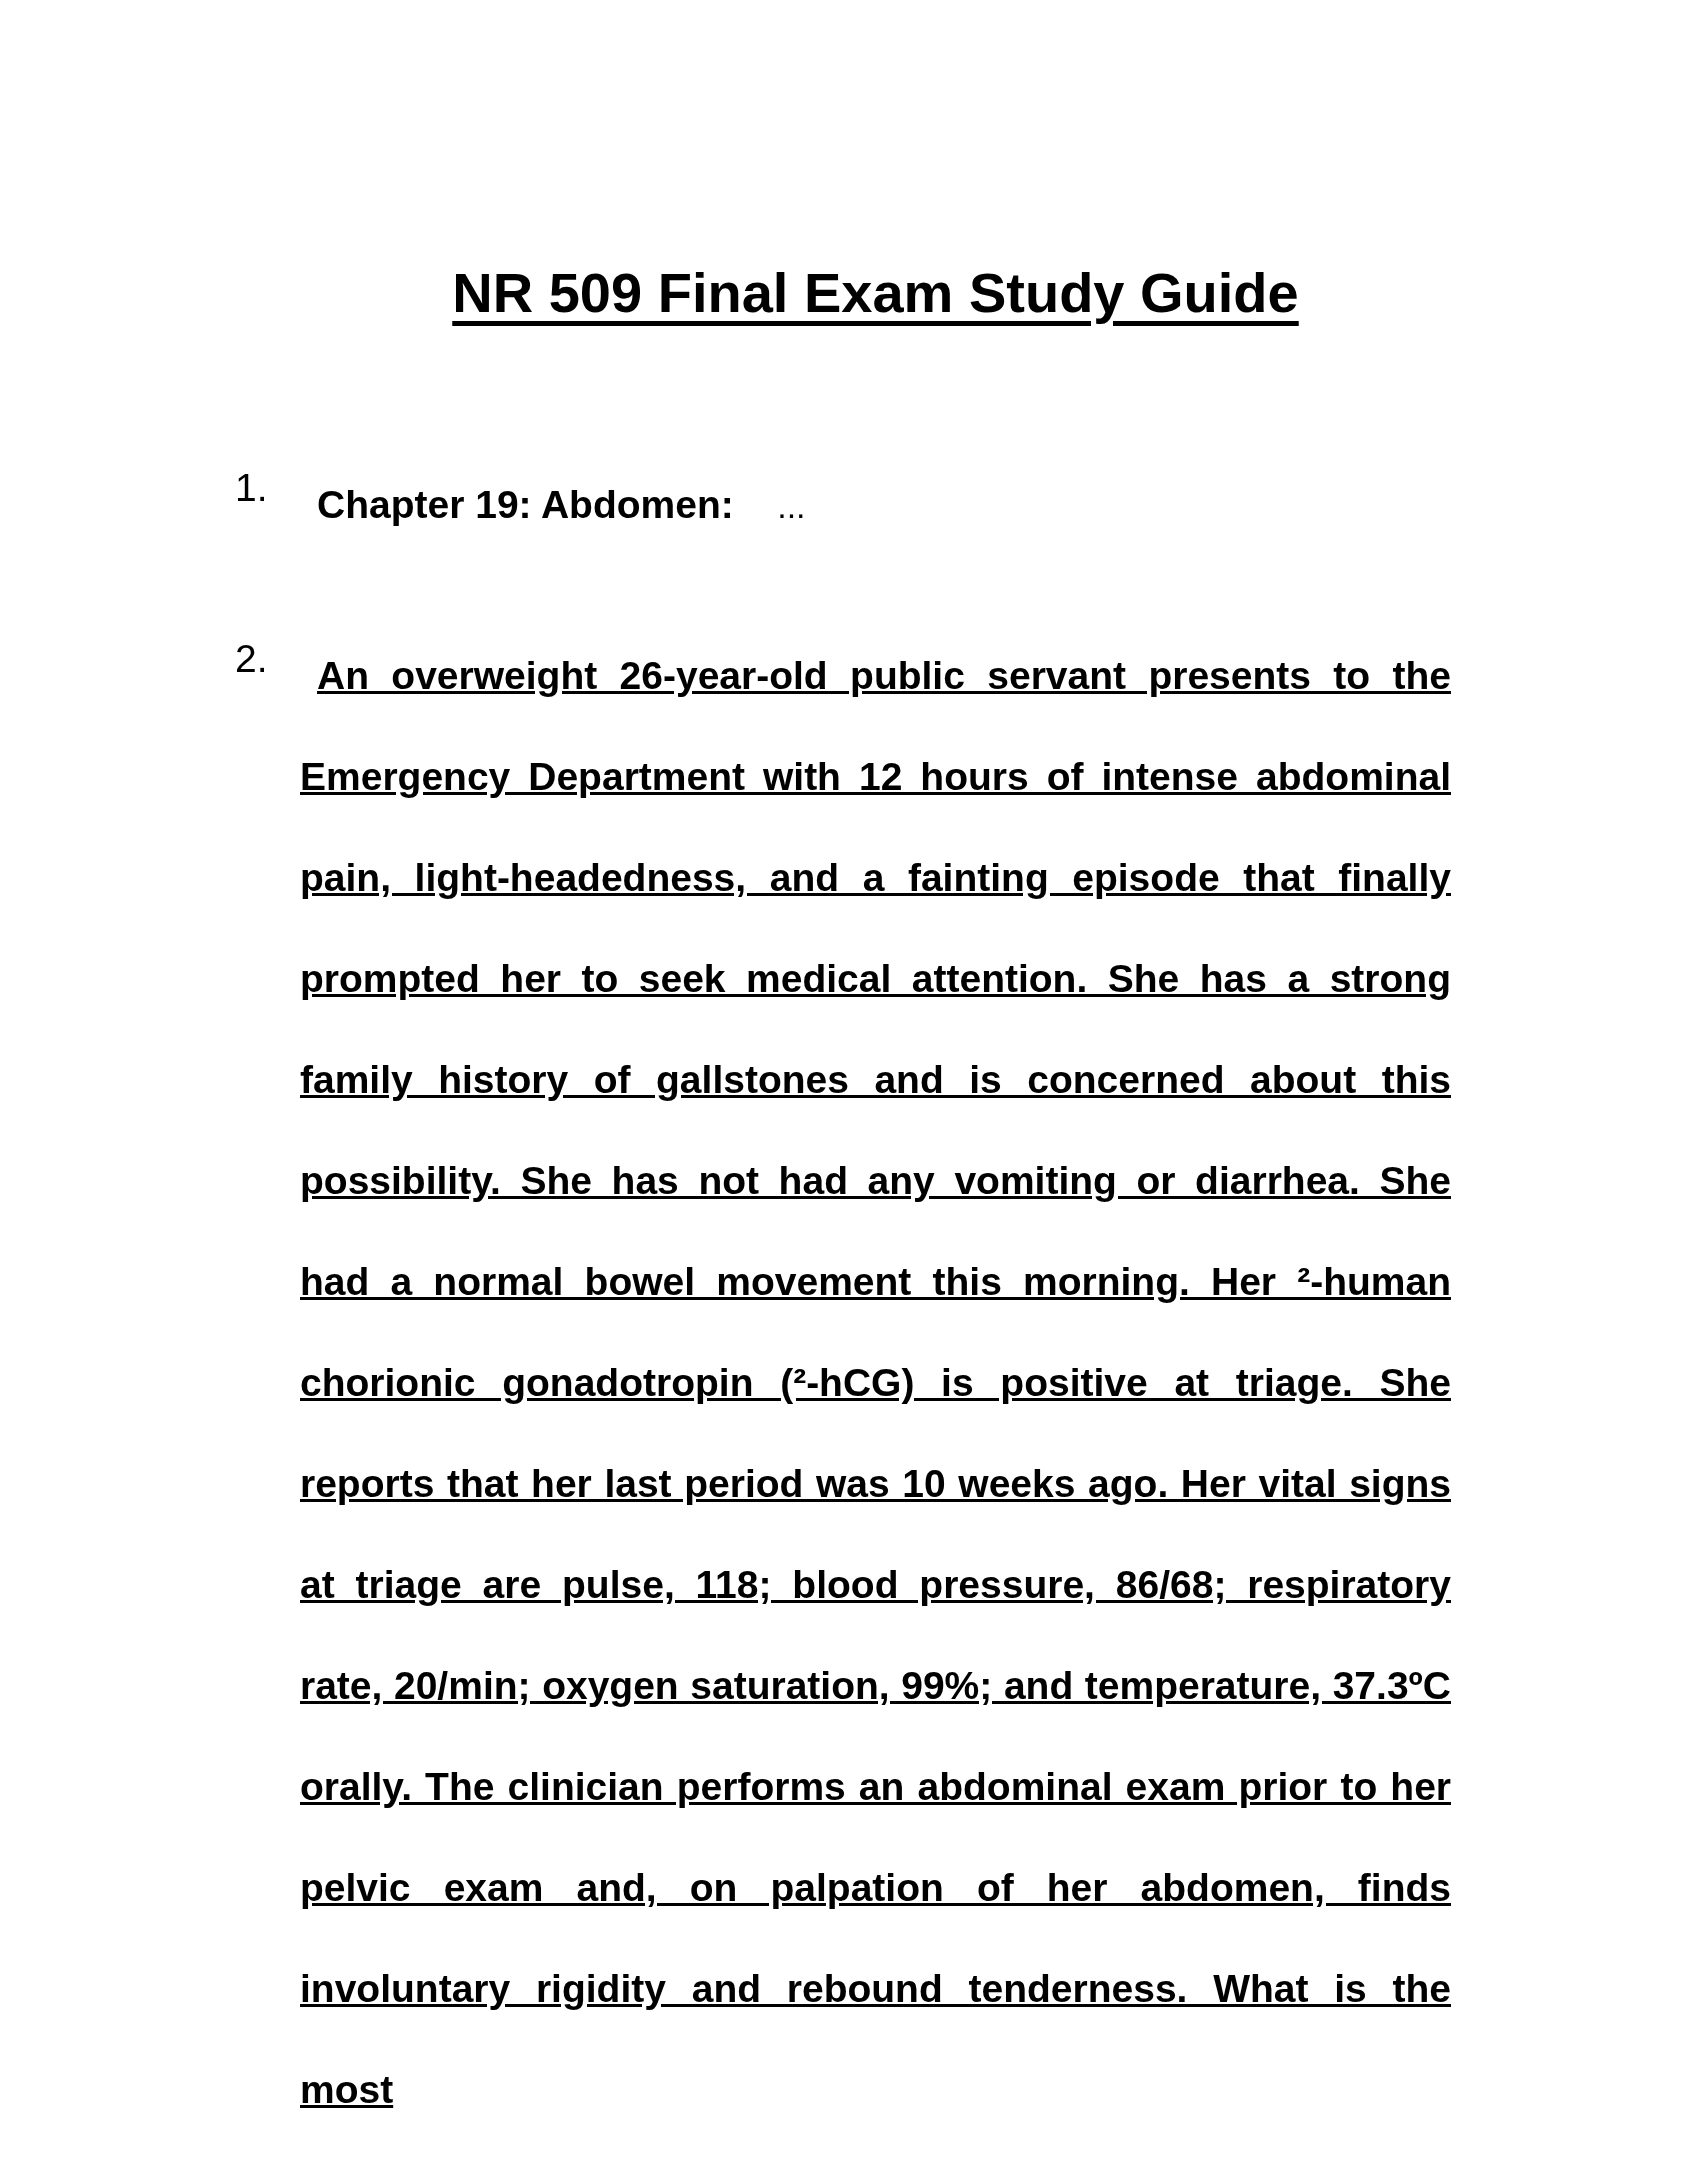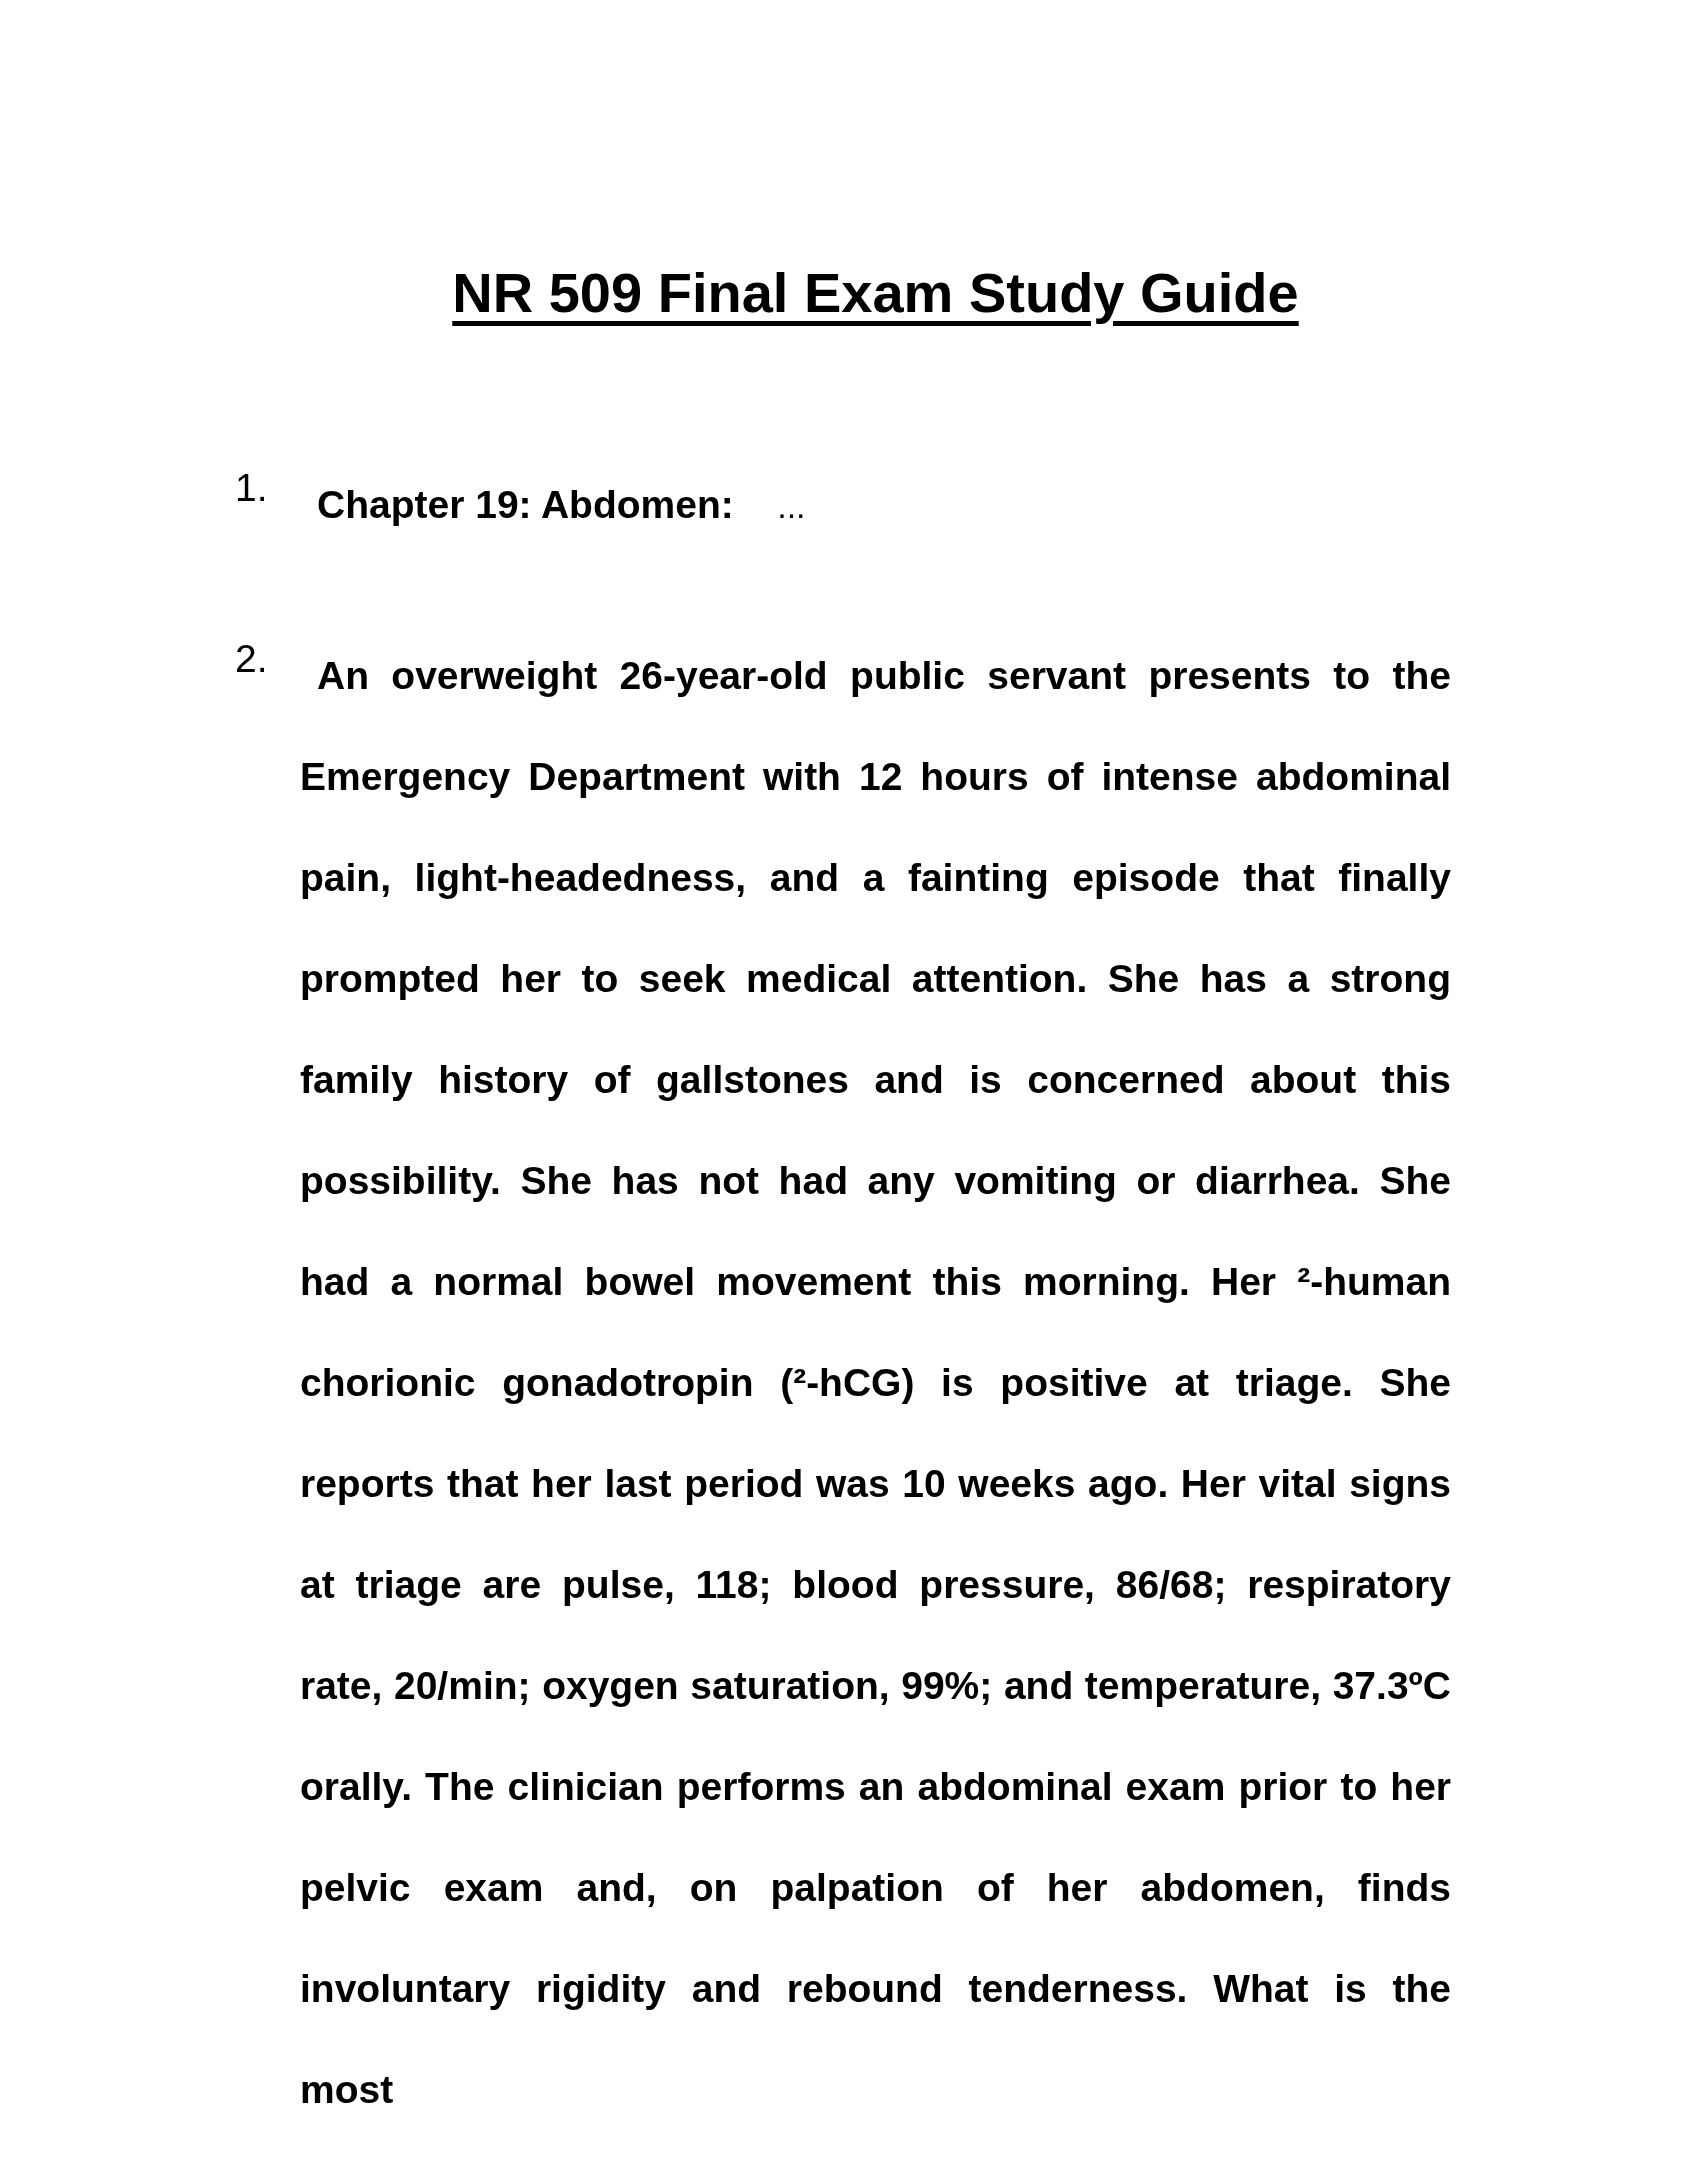--- a/index.html
+++ b/index.html
@@ -38,20 +38,21 @@
     left: -48px;
     top: 0;
     font-weight: 400;
   }
   .item-text {
     font-weight: 700;
   }
   .item-text.justified {
     text-align: justify;
     text-align-last: justify;
+    text-decoration: underline;
   }
   .trailing {
     font-weight: 400;
     font-size: 34px;
   }
 </style>
 </head>
 <body>
 
 <div class="page">

